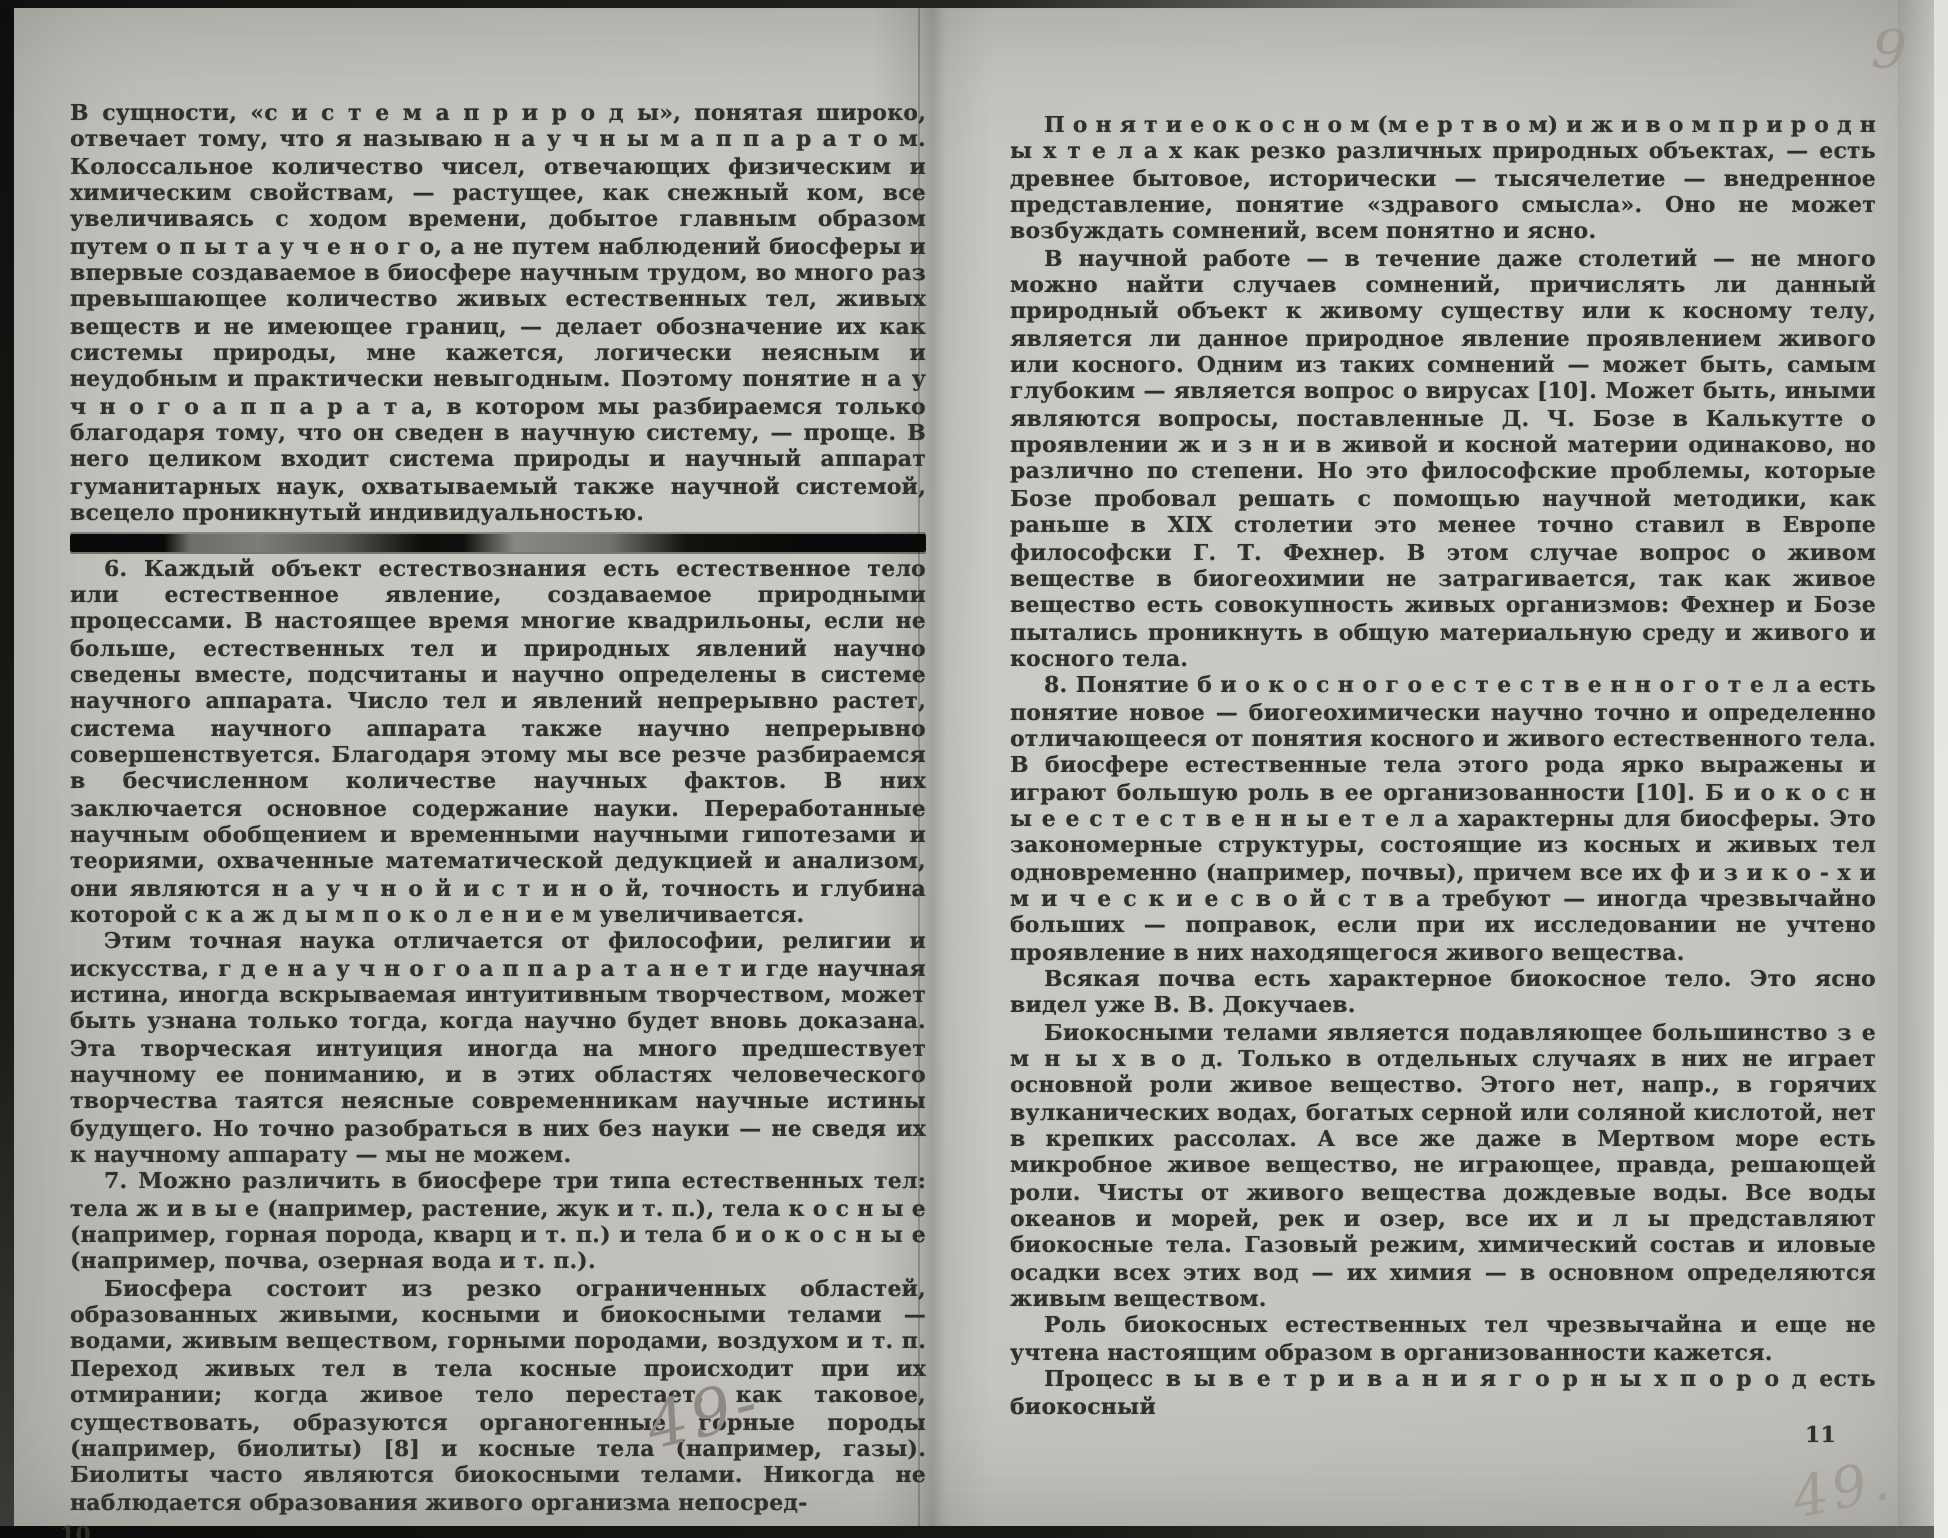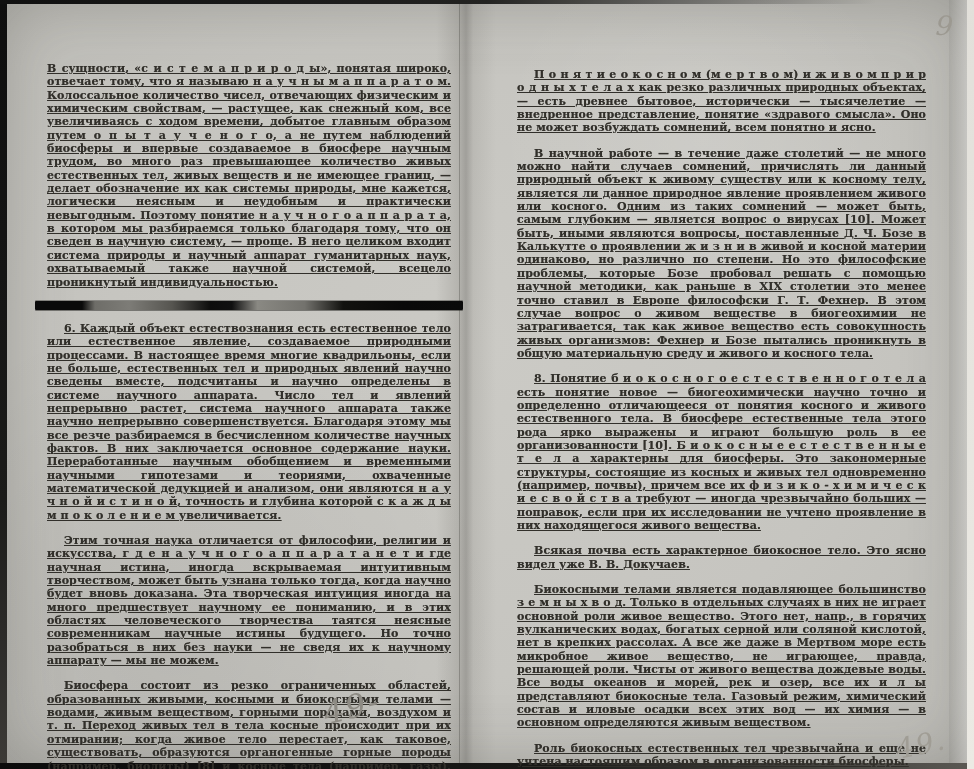--- a/index.html
+++ b/index.html
@@ -30,21 +30,21 @@
   .crease { position:absolute; left:459px; top:0; width:1px; height:100%;
     background:rgba(70,68,64,0.35); }
   
   .page {
     position:absolute; color:#312f2a; font-size:11px; line-height:13.35px;
     font-weight:bold; text-align:justify; letter-spacing:0.1px;
     text-shadow:0 0 0.5px rgba(49,47,42,0.55);
   }
   .page-left  { left:35px;  top:50px; width:428px; }
   .page-right { left:505px; top:56px; width:433px; }
-  .para { margin:12px; text-indent:17px;text-decoration:underline; }
+  .para { margin:0; text-indent:17px; }
   .para.noindent { text-indent:0; }
   .redaction {
     height:9px; margin:3px 0 2px 0; border-radius:1px;
     background:linear-gradient(90deg,
       #0a0a0a 0%, #0a0a0a 11%, #6e6d68 14%, #7d7c77 22%, #565550 32%,
       #0d0d0c 41%, #101010 46%, #8a8983 52%, #73726d 63%, #12120f 72%,
       #090909 86%, #0a0a0a 100%);
     box-shadow:0 1px 0 rgba(20,20,18,0.45), 0 -1px 0 rgba(20,20,18,0.35);
   }
   .pagenum { margin-top:3px; font-size:11px; font-weight:bold; text-indent:0; }
@@ -68,31 +68,32 @@
   <div class="edge-left"></div>
   <div class="edge-top"></div>
   <div class="edge-bottom"></div>
   <div class="edge-right"></div>
 
   <div class="page page-left">
     <p class="para noindent">В сущности, «с и с т е м а  п р и р о д ы», понятая широко, отвечает тому, что я называю н а у ч н ы м  а п п а р а т о м. Колоссальное количество чисел, отвечающих физическим и химическим свойствам, — растущее, как снежный ком, все увеличиваясь с ходом времени, добытое главным образом путем о п ы т а  у ч е н о г о, а не путем наблюдений биосферы и впервые создаваемое в биосфере научным трудом, во много раз превышающее количество живых естественных тел, живых веществ и не имеющее границ, — делает обозначение их как системы природы, мне кажется, логически неясным и неудобным и практически невыгодным. Поэтому понятие н а у ч н о г о  а п п а р а т а, в котором мы разбираемся только благодаря тому, что он сведен в научную систему, — проще. В него целиком входит система природы и научный аппарат гуманитарных наук, охватываемый также научной системой, всецело проникнутый индивидуальностью.</p>
     <div class="redaction"></div>
     <p class="para">6. Каждый объект естествознания есть естественное тело или естественное явление, создаваемое природными процессами. В настоящее время многие квадрильоны, если не больше, естественных тел и природных явлений научно сведены вместе, подсчитаны и научно определены в системе научного аппарата. Число тел и явлений непрерывно растет, система научного аппарата также научно непрерывно совершенствуется. Благодаря этому мы все резче разбираемся в бесчисленном количестве научных фактов. В них заключается основное содержание науки. Переработанные научным обобщением и временными научными гипотезами и теориями, охваченные математической дедукцией и анализом, они являются н а у ч н о й  и с т и н о й, точность и глубина которой с  к а ж д ы м  п о к о л е н и е м  увеличивается.</p>
     <p class="para">Этим точная наука отличается от философии, религии и искусства, г д е  н а у ч н о г о  а п п а р а т а  н е т  и где научная истина, иногда вскрываемая интуитивным творчеством, может быть узнана только тогда, когда научно будет вновь доказана. Эта творческая интуиция иногда на много предшествует научному ее пониманию, и в этих областях человеческого творчества таятся неясные современникам научные истины будущего. Но точно разобраться в них без науки — не сведя их к научному аппарату — мы не можем.</p>
+    <p class="para">7. Можно различить в биосфере три типа естественных тел: тела ж и в ы е (например, растение, жук и т. п.), тела к о с н ы е (например, горная порода, кварц и т. п.) и тела б и о к о с н ы е (например, почва, озерная вода и т. п.).</p>
     <p class="para">Биосфера состоит из резко ограниченных областей, образованных живыми, косными и биокосными телами — водами, живым веществом, горными породами, воздухом и т. п. Переход живых тел в тела косные происходит при их отмирании; когда живое тело перестает, как таковое, существовать, образуются органогенные горные породы (например, биолиты) [8] и косные тела (например, газы). Биолиты часто являются биокосными телами. Никогда не наблюдается образования живого организма непосред-</p>
     <div class="pagenum num-left">10</div>
   </div>
 
   <div class="page page-right">
     <p class="para">П о н я т и е  о  к о с н о м  (м е р т в о м)  и  ж и в о м  п р и р о д н ы х  т е л а х  как резко различных природных объектах, — есть древнее бытовое, исторически — тысячелетие — внедренное представление, понятие «здравого смысла». Оно не может возбуждать сомнений, всем понятно и ясно.</p>
     <p class="para">В научной работе — в течение даже столетий — не много можно найти случаев сомнений, причислять ли данный природный объект к живому существу или к косному телу, является ли данное природное явление проявлением живого или косного. Одним из таких сомнений — может быть, самым глубоким — является вопрос о вирусах [10]. Может быть, иными являются вопросы, поставленные Д. Ч. Бозе в Калькутте о проявлении ж и з н и  в живой и косной материи одинаково, но различно по степени. Но это философские проблемы, которые Бозе пробовал решать с помощью научной методики, как раньше в XIX столетии это менее точно ставил в Европе философски Г. Т. Фехнер. В этом случае вопрос о живом веществе в биогеохимии не затрагивается, так как живое вещество есть совокупность живых организмов: Фехнер и Бозе пытались проникнуть в общую материальную среду и живого и косного тела.</p>
     <p class="para">8. Понятие б и о к о с н о г о  е с т е с т в е н н о г о  т е л а  есть понятие новое — биогеохимически научно точно и определенно отличающееся от понятия косного и живого естественного тела. В биосфере естественные тела этого рода ярко выражены и играют большую роль в ее организованности [10]. Б и о к о с н ы е  е с т е с т в е н н ы е  т е л а  характерны для биосферы. Это закономерные структуры, состоящие из косных и живых тел одновременно (например, почвы), причем все их ф и з и к о - х и м и ч е с к и е  с в о й с т в а  требуют — иногда чрезвычайно больших — поправок, если при их исследовании не учтено проявление в них находящегося живого вещества.</p>
     <p class="para">Всякая почва есть характерное биокосное тело. Это ясно видел уже В. В. Докучаев.</p>
     <p class="para">Биокосными телами является подавляющее большинство з е м н ы х  в о д. Только в отдельных случаях в них не играет основной роли живое вещество. Этого нет, напр., в горячих вулканических водах, богатых серной или соляной кислотой, нет в крепких рассолах. А все же даже в Мертвом море есть микробное живое вещество, не играющее, правда, решающей роли. Чисты от живого вещества дождевые воды. Все воды океанов и морей, рек и озер, все их и л ы  представляют биокосные тела. Газовый режим, химический состав и иловые осадки всех этих вод — их химия — в основном определяются живым веществом.</p>
-    <p class="para">Роль биокосных естественных тел чрезвычайна и еще не учтена настоящим образом в организованности биосферы.</p>
+    <p class="para">Роль биокосных естественных тел чрезвычайна и еще не учтена настоящим образом в организованности кажется.</p>
     <p class="para">Процесс в ы в е т р и в а н и я  г о р н ы х  п о р о д  есть биокосный</p>
     <div class="pagenum num-right">11</div>
   </div>
 
   <div class="pencil pencil-nine">9</div>
   <div class="pencil pencil-left49">49-</div>
   <div class="pencil pencil-right49">49.</div>
 
 </div>
 

